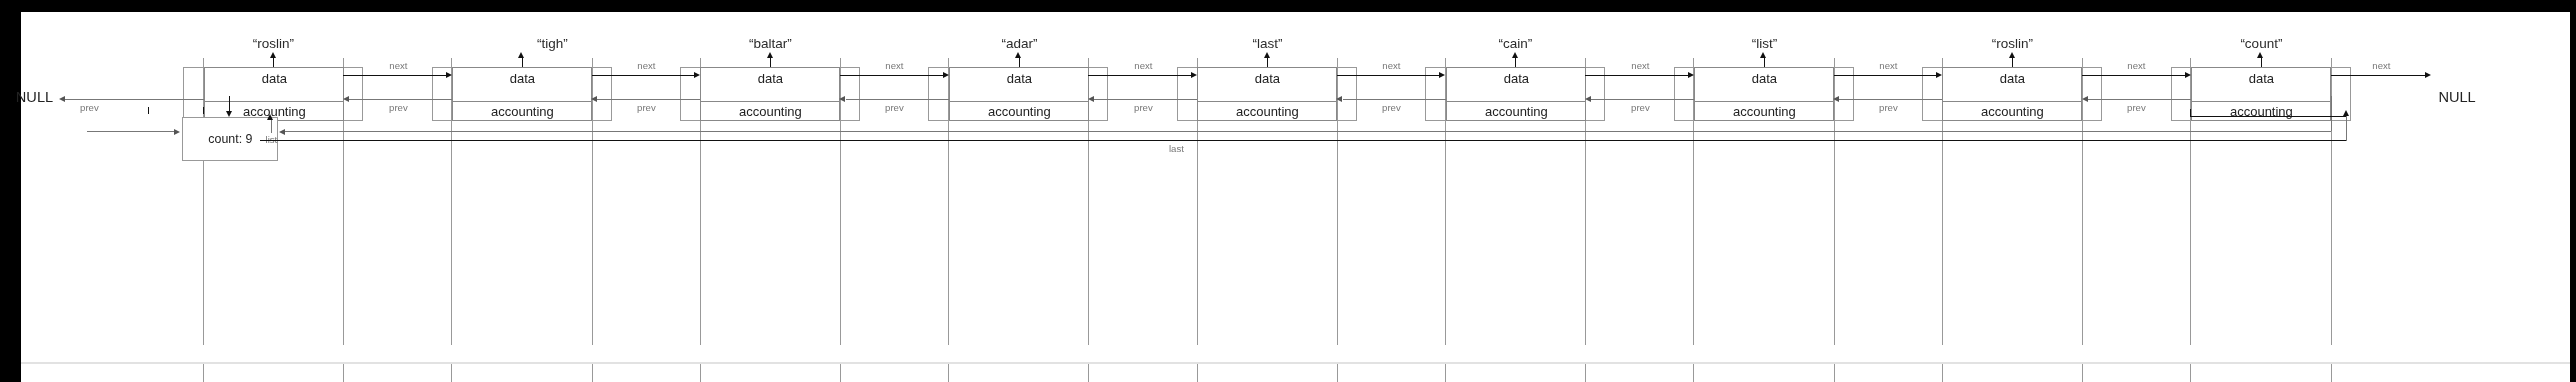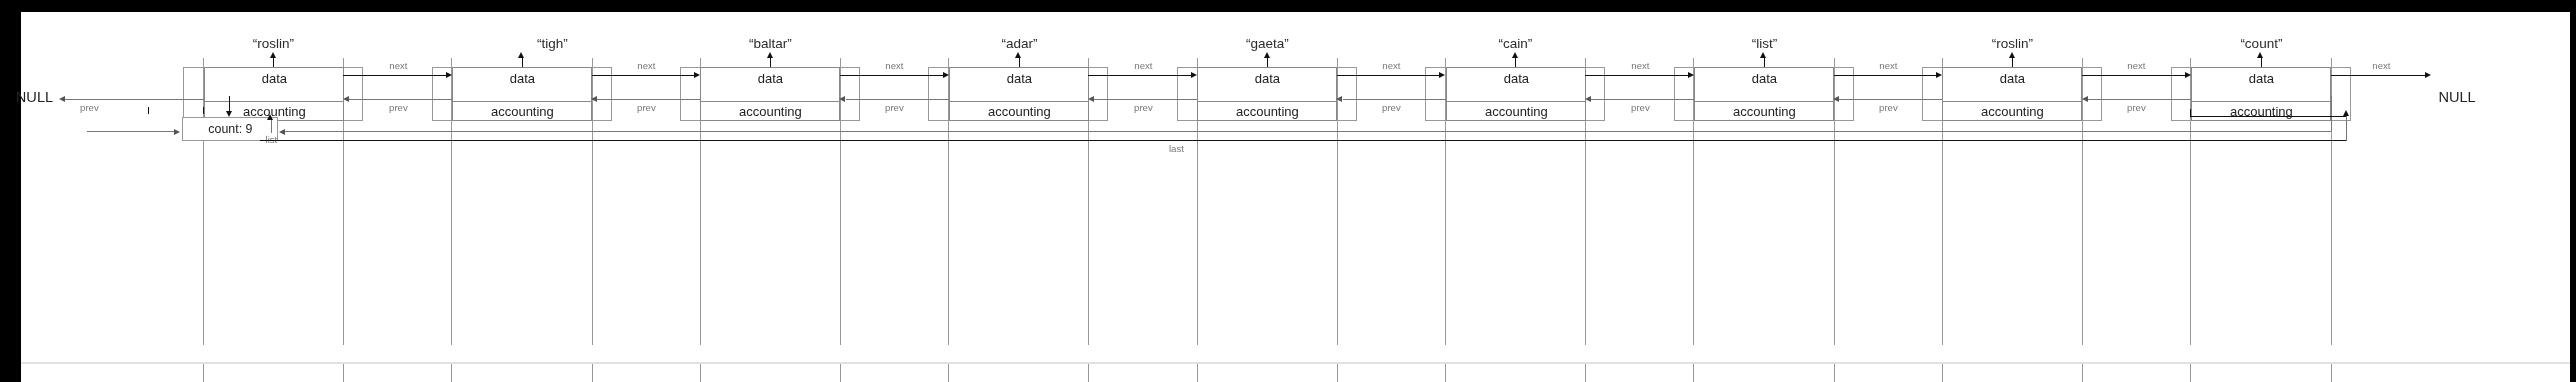--- a/index.html
+++ b/index.html
@@ -240,21 +240,21 @@
       <div class="node-label" style="left: 998px; top: 5.6px;">“adar”</div>
       <div class="vline-black" style="left: 998px; top: 27px; height: 9.6px;"></div>
       <div class="arrow-up-black" style="left: 994px; top: 21.4px;"></div>
       <div class="vline" style="left: 1176px; top: 28px; height: 287px;"></div>
       <div class="vline" style="left: 1316px; top: 28px; height: 287px;"></div>
       <div class="node-outer" style="left: 1156px; top: 37px; width: 180px; height: 54px;"></div>
       <div class="node-inner" style="left: 1176px; top: 37px; width: 140px; height: 54px;">
         <div class="cell">data</div>
         <div class="cell bottom">accounting</div>
       </div>
-      <div class="node-label" style="left: 1246px; top: 5.6px;">“gaeta”</div>
+      <div class="node-label" style="left: 1246px; top: 5.6px;">“last”</div>
       <div class="vline-black" style="left: 1246px; top: 27px; height: 9.6px;"></div>
       <div class="arrow-up-black" style="left: 1243px; top: 21.4px;"></div>
       <div class="vline" style="left: 1424px; top: 28px; height: 287px;"></div>
       <div class="vline" style="left: 1564px; top: 28px; height: 287px;"></div>
       <div class="node-outer" style="left: 1404px; top: 37px; width: 180px; height: 54px;"></div>
       <div class="node-inner" style="left: 1425px; top: 37px; width: 140px; height: 54px;">
         <div class="cell">data</div>
         <div class="cell bottom">accounting</div>
       </div>
       <div class="node-label" style="left: 1494px; top: 5.6px;">“cain”</div>
@@ -339,21 +339,21 @@
       <div class="arrow-left-gray" style="left: 2061px; top: 66px;"></div>
       <div class="edge-label" style="left: 2115px; top: 72px;">prev</div>
       <div class="hline-gray" style="left: 44px; top: 69px; width: 139px;"></div>
       <div class="arrow-left-gray" style="left: 38px; top: 66px;"></div>
       <div class="null-label" style="left: -5.6px; top: 59px;">NULL</div>
       <div class="edge-label" style="left: 68px; top: 72px;">prev</div>
       <div class="hline-black" style="left: 2310px; top: 45px; width: 95px;"></div>
       <div class="arrow-right-black" style="left: 2404px; top: 42px;"></div>
       <div class="edge-label" style="left: 2360px; top: 30px;">next</div>
       <div class="null-label" style="left: 2417px; top: 59px;">NULL</div>
-      <div class="" id="count-box" style="left: 161px; top: 87px; width: 96px; height: 24px;">count: 9</div>
+      <div class="" id="count-box" style="left: 161px; top: 87px; width: 96px; height: 44px;">count: 9</div>
       <div class="vline-black" style="left: 208px; top: 66px; height: 15px;"></div>
       <div class="arrow-down-black" style="left: 205px; top: 81px;"></div>
       <div class="hline-black" style="left: 182px; top: 83px;"></div>
       <div class="vline-black" style="left: 182px; top: 77px; height: 6.8px;"></div>
       <div class="vline-black" style="left: 127px; top: 77px; height: 6.8px;"></div>
       <div class="vline-gray" style="left: 250px; top: 89px; height: 14px;"></div>
       <div class="arrow-up-black" style="left: 246px; top: 84px;"></div>
       <div class="ptr-label" style="left: 250px; top: 104px;">list</div>
       <div class="hline-gray" style="left: 66px; top: 101px; width: 87px;"></div>
       <div class="arrow-right-gray" style="left: 153px; top: 99px;"></div>

